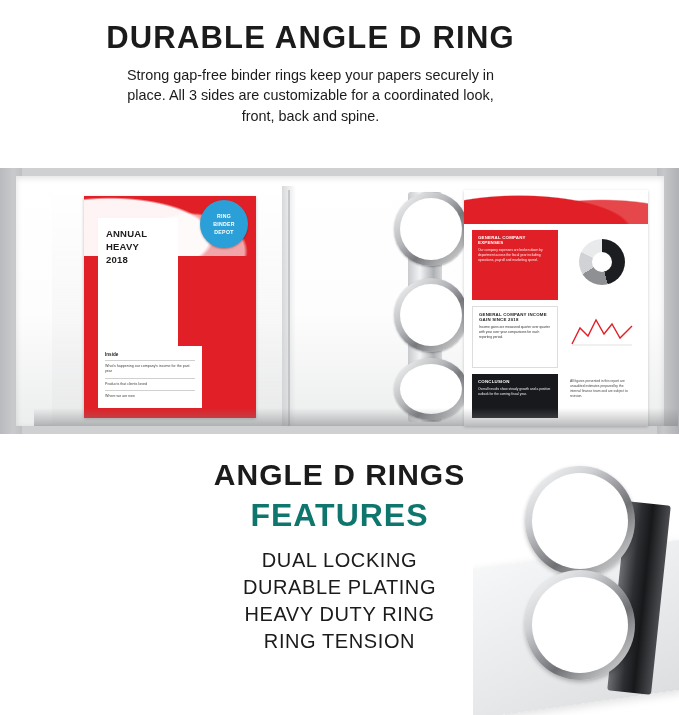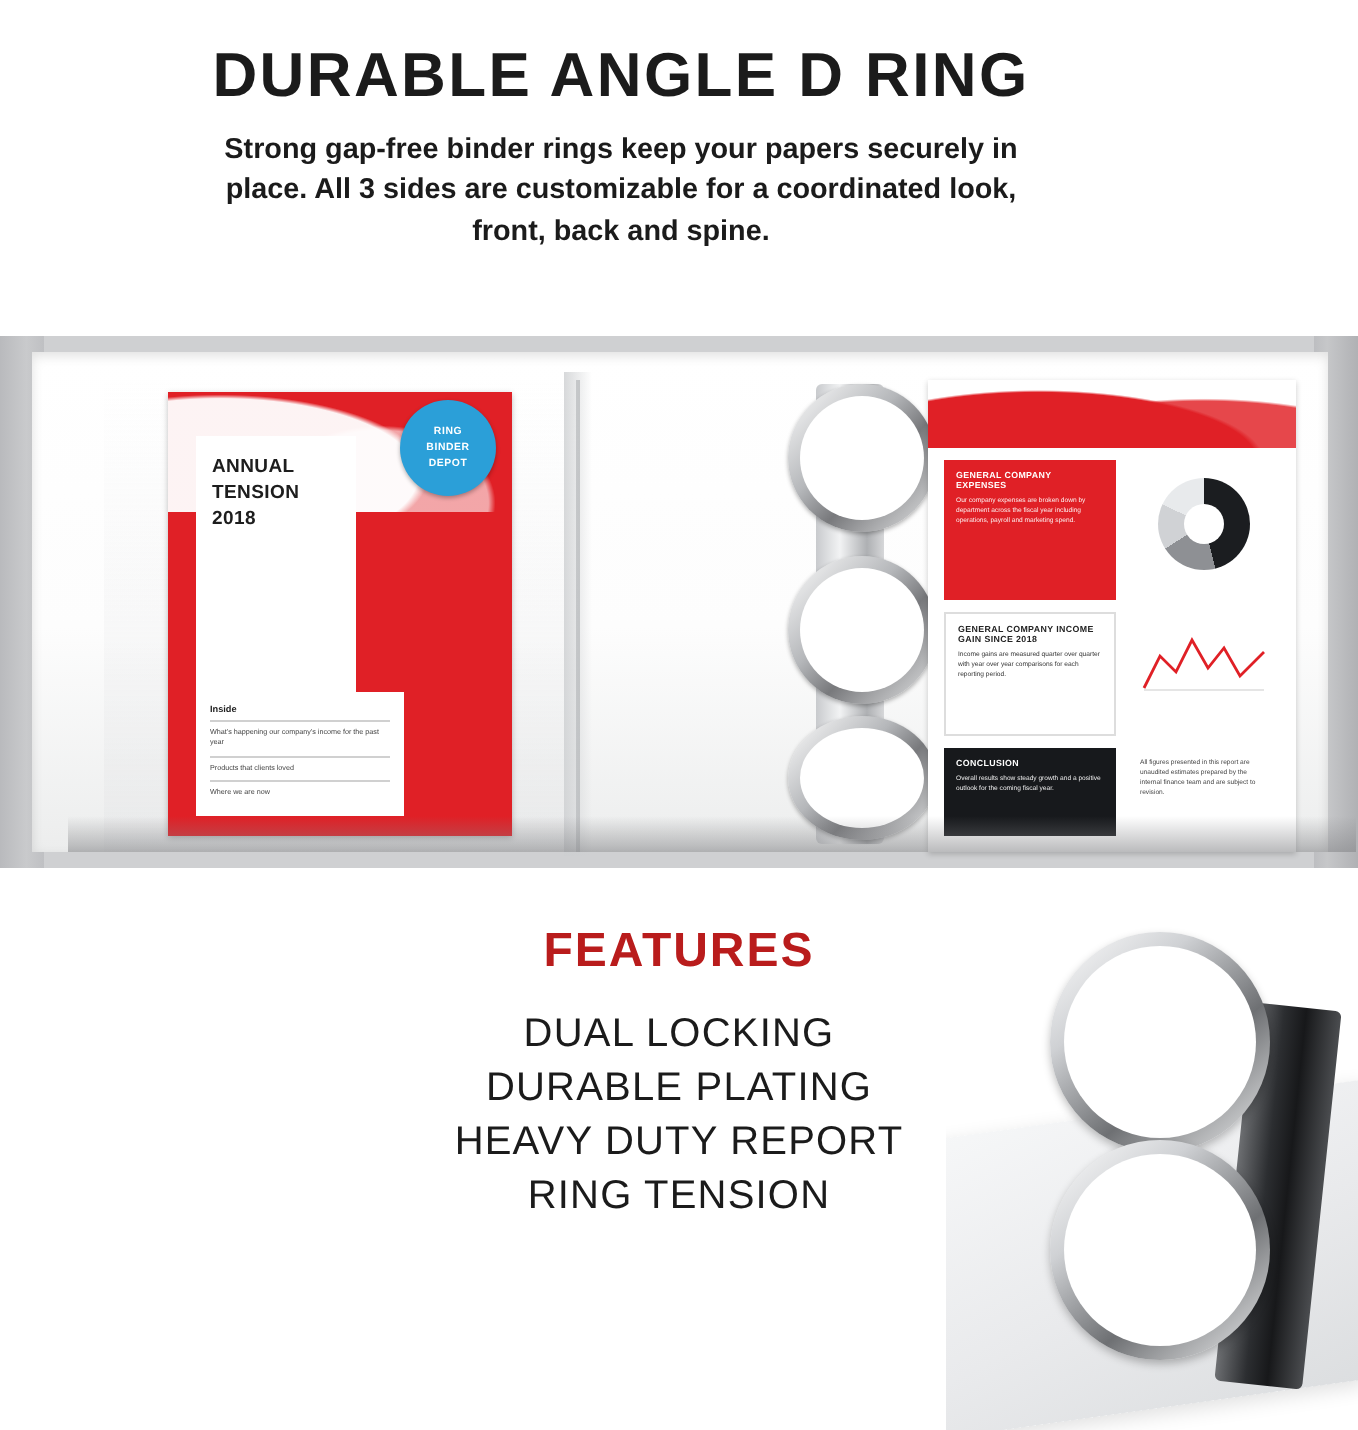--- a/index.html
+++ b/index.html
@@ -30,21 +30,20 @@
     letter-spacing: 1.2px;
     color: #1b1b1b;
     line-height: 1.05;
   }
   .subhead {
     margin-top: 10px;
     font-size: 14.4px;
     line-height: 1.45;
     color: #1b1b1b;
     padding: 0 112px;
-    font-weight: bold;
   }
 
   
   .photo-binder {
     position: absolute;
     top: 168px;
     left: 0;
     width: 679px;
     height: 266px;
     background: #cfd0d2;
@@ -267,24 +266,24 @@
     text-align: center;
   }
   .mid-title-1 {
     font-size: 30px;
     font-weight: bold;
     letter-spacing: 1px;
     color: #1b1b1b;
     line-height: 1.15;
   }
   .mid-title-2 {
-    font-size: 24px;
+    font-size: 32px;
     font-weight: bold;
     letter-spacing: 1px;
-    color: #b91c1c;
+    color: #0f766e;
     line-height: 1.15;
     margin-top: 4px;
   }
   .feature-list {
     margin-top: 14px;
     font-size: 20px;
     letter-spacing: .6px;
     line-height: 1.35;
     color: #1b1b1b;
   }
@@ -343,21 +342,21 @@
   <div class="wall-right"></div>
 
   <div class="binder-body">
     <div class="pocket-edge"></div>
     <div class="pocket-edge-2"></div>
 
     <div class="report-cover">
       <div class="report-swoosh"></div>
       <div class="report-title-box">
         <div class="ttl">ANNUAL</div>
-        <div class="ttl">TENSION</div>
+        <div class="ttl">HEAVY</div>
         <div class="ttl">2018</div>
       </div>
       <div class="report-bottom-box">
         <div class="tiny-h">Inside</div>
         <div class="rule-thin"></div>
         <div class="tiny-l">What's happening our company's income for the past year</div>
         <div class="rule-thin"></div>
         <div class="tiny-l">Products that clients loved</div>
         <div class="rule-thin"></div>
         <div class="tiny-l">Where we are now</div>
@@ -409,25 +408,26 @@
       <div class="info-card c6">
         <div class="ic-t">All figures presented in this report are unaudited estimates prepared by the internal finance team and are subject to revision.</div>
       </div>
     </div>
 
     <div class="binder-shadow-bottom"></div>
   </div>
 </div>
 
 <div class="mid-block">
+  <div class="mid-title-1">ANGLE D RINGS</div>
   <div class="mid-title-2">FEATURES</div>
   <div class="feature-list">
     <div>DUAL LOCKING</div>
     <div>DURABLE PLATING</div>
-    <div>HEAVY DUTY REPORT</div>
+    <div>HEAVY DUTY RING</div>
     <div>RING TENSION</div>
   </div>
 </div>
 
 <div class="photo-rings">
   <div class="sheet"></div>
   <div class="spine"></div>
   <div class="cring a"></div>
   <div class="cring b"></div>
 </div>

